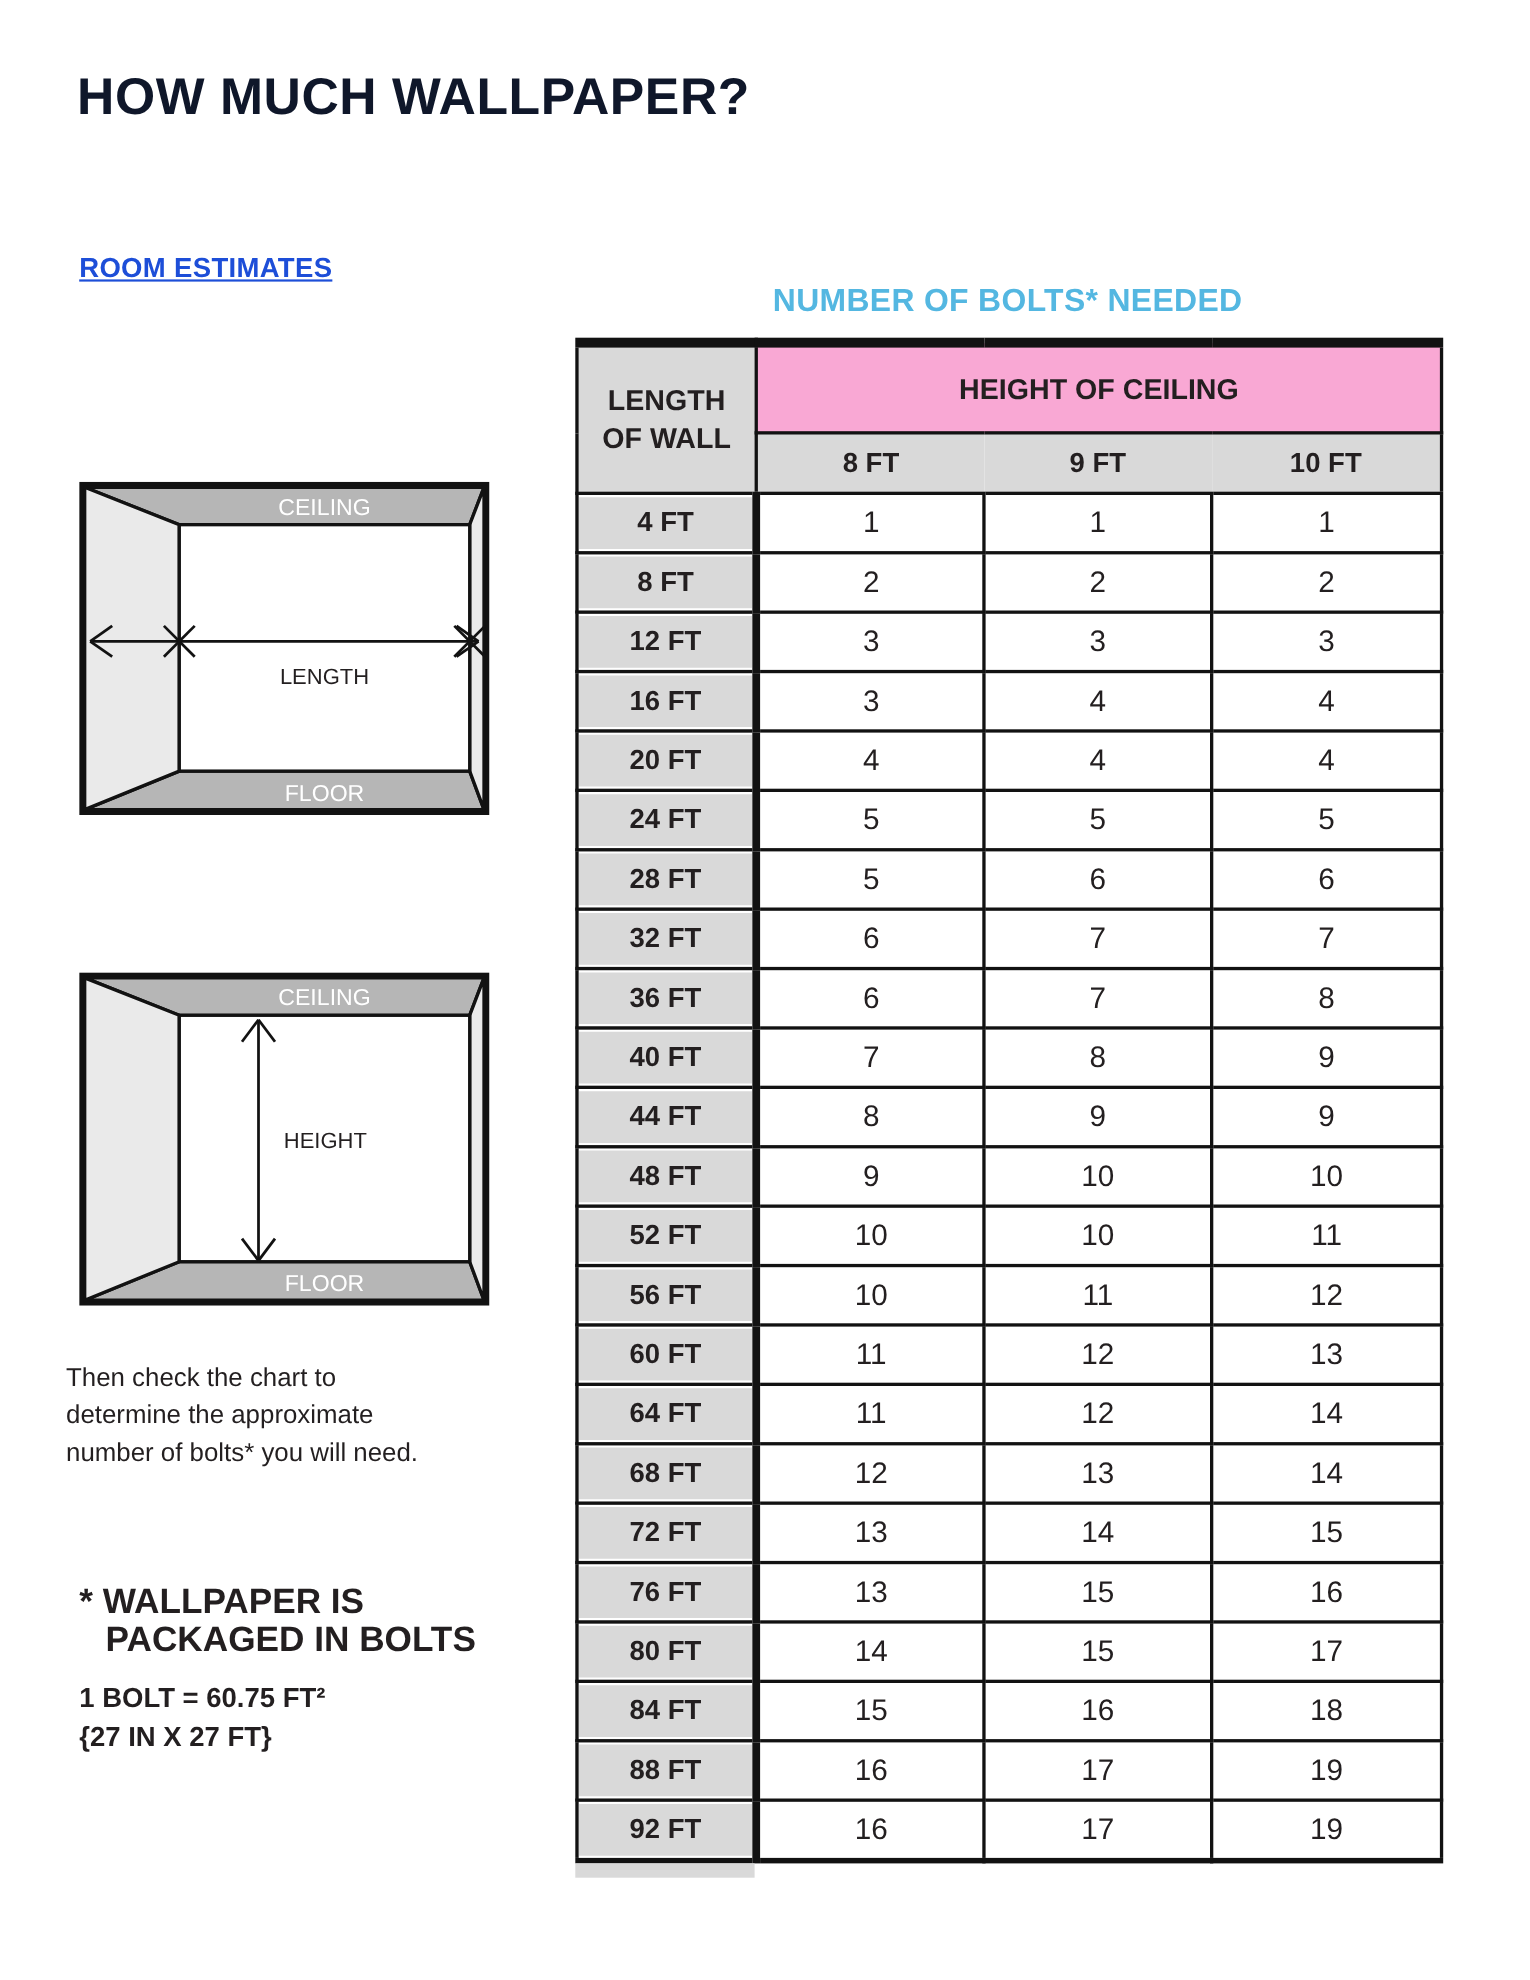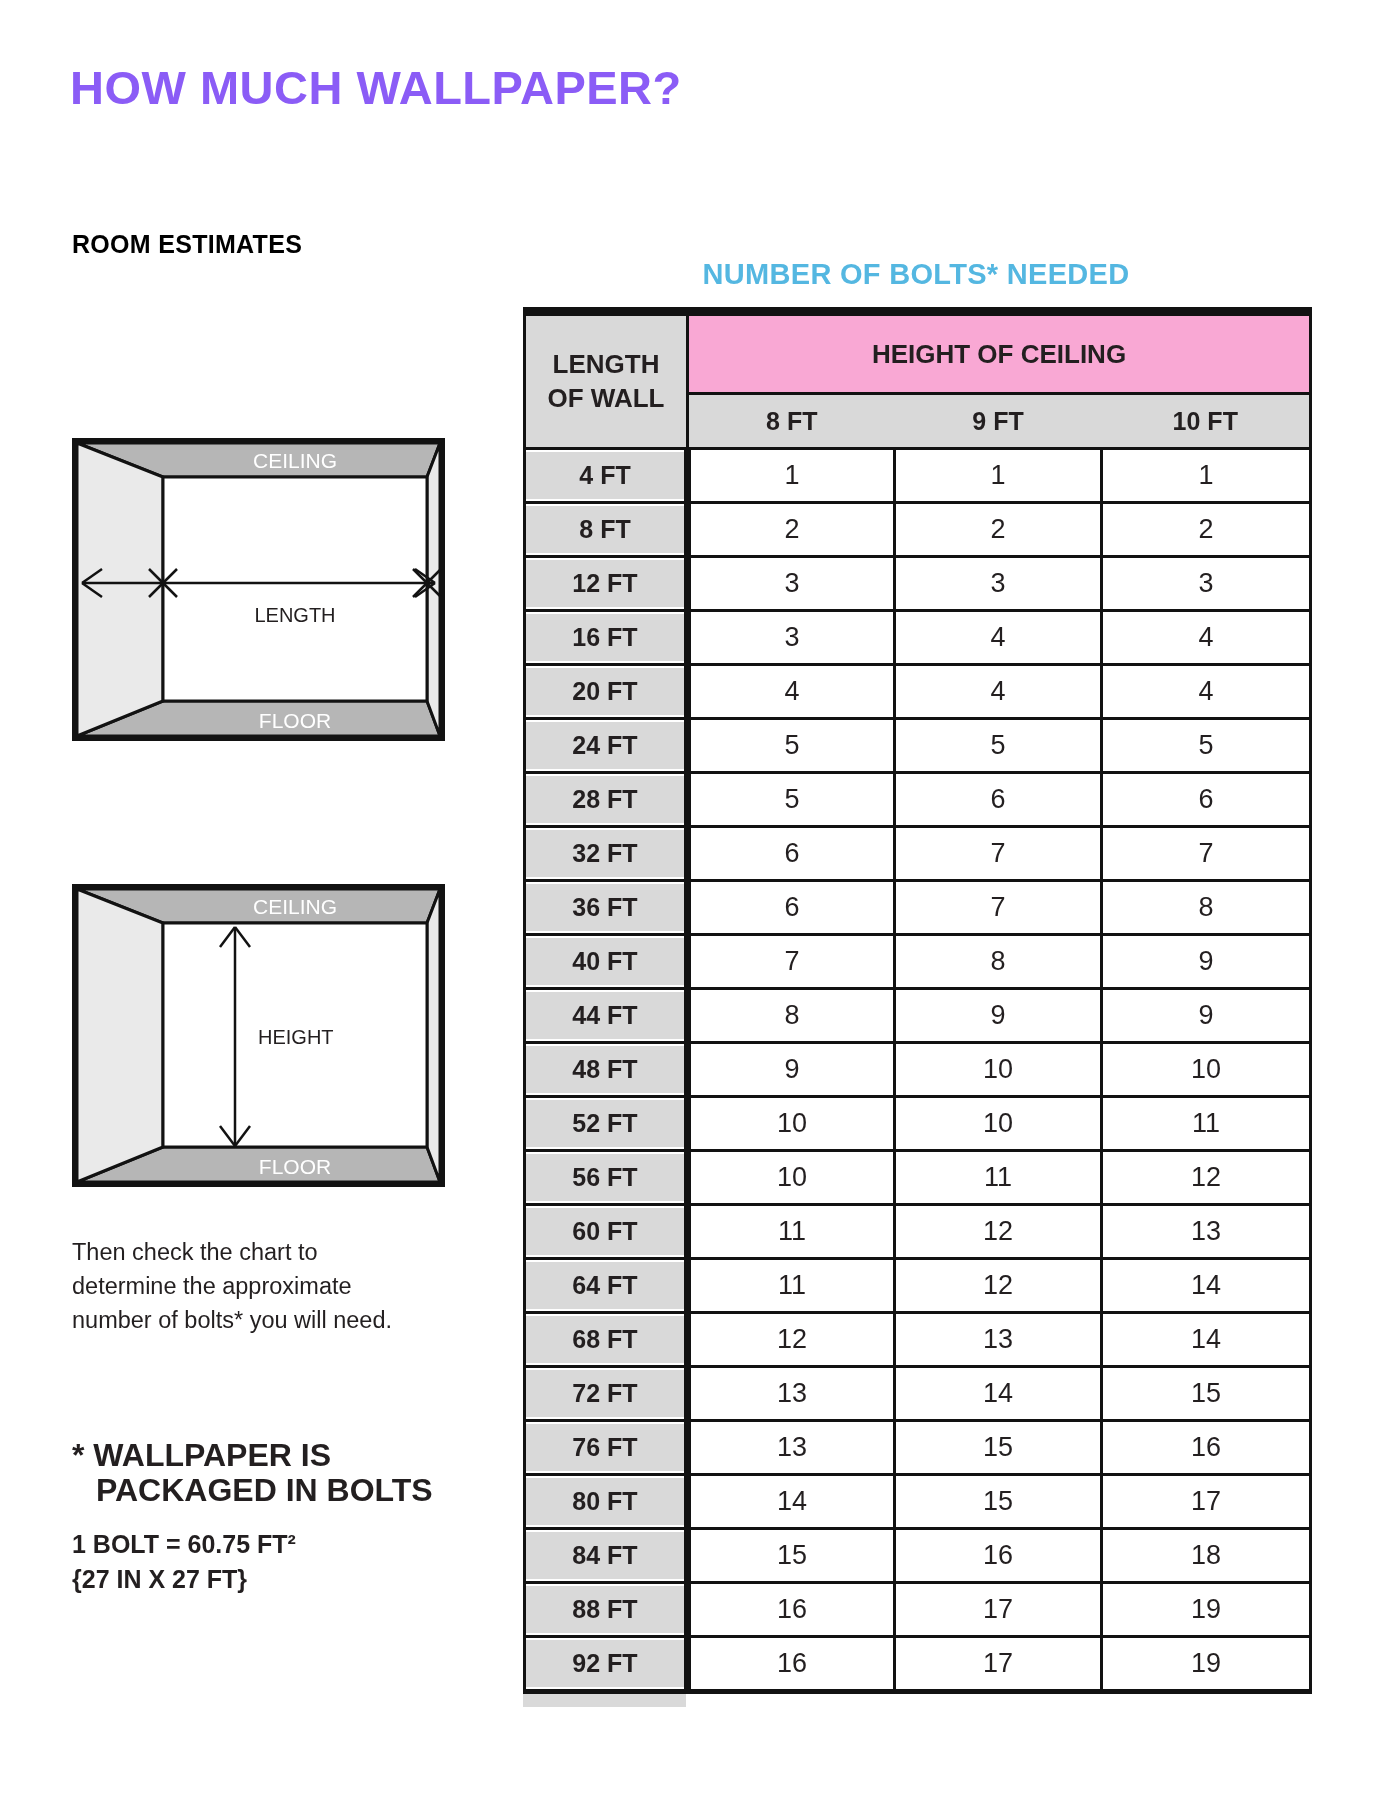--- a/index.html
+++ b/index.html
@@ -2,22 +2,22 @@
 <html><head>
 <meta charset="utf-8">
 <style>
   html,body { margin:0; padding:0; background:#fff; }
   .page {
     position:relative; width:1391px; height:1800px; background:#ffffff;
     font-family:"Liberation Sans", sans-serif; color:#231f20; overflow:hidden;
   }
   .abs { position:absolute; }
 
-  .title { left:70px; top:60px; font-size:47px; font-weight:bold; color:#8b5cf6; letter-spacing:0.5px; }
-  .section-head { font-size:25px; font-weight:bold; color:#000000; letter-spacing:0.3px; }
+  .title { left:70px; top:60px; font-size:47px; font-weight:bold; color:#0f172a; letter-spacing:0.5px; }
+  .section-head { font-size:25px; font-weight:bold; color:#1d4ed8; letter-spacing:0.3px;text-decoration:underline; }
   .para { font-size:23.5px; line-height:34px; color:#231f20; white-space:pre-line; }
   .footnote-head { left:72px; top:1438px; font-size:32px; font-weight:bold; line-height:35px;
                    white-space:pre-line; padding-left:24px; text-indent:-24px; }
   .footnote-size { left:72px; top:1527px; font-size:25px; font-weight:bold; line-height:35px; white-space:pre-line; }
 
   .diagram { width:373px; height:303px; }
 
   .table-wrap { left:523px; top:258px; width:786px; }
   .table-heading { width:786px; text-align:center; font-size:29px; font-weight:bold; color:#54b7e1;
                    letter-spacing:0.3px; margin-bottom:16px; }
@@ -84,21 +84,21 @@
     <g stroke="#121212" stroke-width="2.5" fill="none">
       <line x1="163" y1="43" x2="163" y2="262"></line>
       <line x1="163" y1="43" x2="148" y2="63"></line>
       <line x1="163" y1="43" x2="178" y2="63"></line>
       <line x1="163" y1="262" x2="148" y2="242"></line>
       <line x1="163" y1="262" x2="178" y2="242"></line>
     </g>
     <text x="186" y="160" text-anchor="start" font-size="20" fill="#231f20">HEIGHT</text>
   </svg>
 
-  <div class="abs para" style="left:72px; top:1235px;">Then check the chart to
+  <div class="abs para" style="left:60px; top:1235px;">Then check the chart to
 determine the approximate
 number of bolts* you will need.</div>
 
   <div class="abs footnote-head">* WALLPAPER IS
 PACKAGED IN BOLTS</div>
 
   <div class="abs footnote-size">1 BOLT = 60.75 FT²
 {27 IN X 27 FT}</div>
 
   <div class="abs table-wrap">

